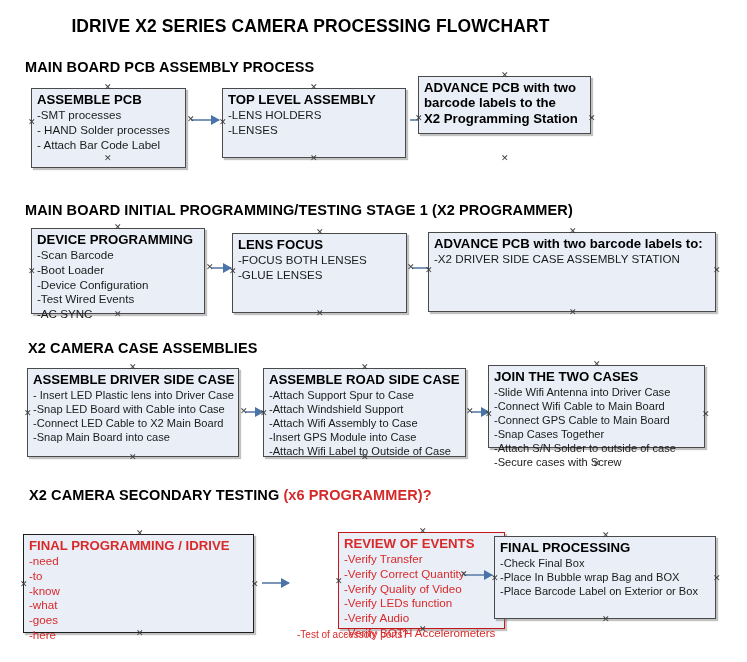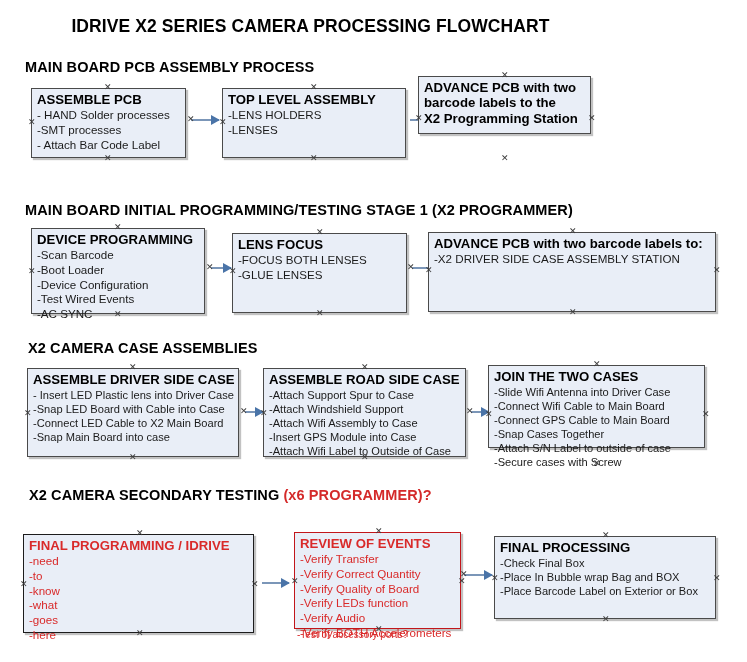--- a/index.html
+++ b/index.html
@@ -40,20 +40,21 @@
   .box {
     position: absolute;
     background: #E9EEF7;
     border: 1.2px solid #4A4A4A;
     box-shadow: 2px 2px 1px rgba(120,120,120,0.45);
     padding: 3px 4px 3px 5px;
     overflow: visible;
   }
   .box.red-border {
     border: 1.4px solid #C2161B;
+    margin-left: 44px;
   }
   .box.dark-border {
     border: 1.6px solid #1C1C1C;
   }
   .box-title {
     font-size: 13.2px;
     font-weight: bold;
     color: #000000;
     line-height: 1.16;
     white-space: nowrap;
@@ -113,25 +114,25 @@
 </style>
 </head>
 <body>
 
 <div id="canvas">
 
   <div class="title">IDRIVE X2  SERIES CAMERA PROCESSING FLOWCHART</div>
 
   <div class="section-header" style="left:25px; top:59px;">MAIN BOARD PCB ASSEMBLY PROCESS</div>
 
-  <div class="box" style="left:31px; top:88px; width:155px; height:70px;">
+  <div class="box" style="left:31px; top:88px; width:155px; height:80px;">
     <div class="box-title">ASSEMBLE PCB</div>
     <div class="box-lines">
+      <div class="box-line">-SMT processes</div>
       <div class="box-line">- HAND Solder processes</div>
-      <div class="box-line">-SMT processes</div>
       <div class="box-line">- Attach Bar Code Label</div>
     </div>
     <span class="handle" style="left:-4px; top:30px;"></span>
     <span class="handle" style="left:72px; top:-5px;"></span>
     <span class="handle" style="left:72px; top:66px;"></span>
   </div>
 
   <div class="conn" style="left:191px; top:119px; width:28px;"></div>
   <span class="handle" style="left:187px; top:116px;"></span>
 
@@ -237,21 +238,21 @@
   <div class="conn" style="left:471px; top:411px; width:18px;"></div>
   <span class="handle" style="left:466px; top:408px;"></span>
 
   <div class="box" style="left:488px; top:365px; width:217px; height:83px;">
     <div class="box-title">JOIN THE TWO CASES</div>
     <div class="box-lines">
       <div class="box-line small">-Slide Wifi Antenna into Driver Case</div>
       <div class="box-line small">-Connect Wifi Cable to Main Board</div>
       <div class="box-line small">-Connect GPS Cable to Main Board</div>
       <div class="box-line small">-Snap Cases Together</div>
-      <div class="box-line small">-Attach S/N Label to outside of case</div>
+      <div class="box-line small">-Attach S/N Solder to outside of case</div>
       <div class="box-line small">-Secure cases with Screw</div>
     </div>
     <span class="handle" style="left:-4px; top:45px;"></span>
     <span class="handle" style="left:213px; top:45px;"></span>
     <span class="handle" style="left:104px; top:-5px;"></span>
     <span class="handle" style="left:104px; top:94px;"></span>
   </div>
 
   <div class="section-header" style="left:29px; top:487px;">
     <span>X2 CAMERA SECONDARY TESTING </span><span class="accent">(x6 PROGRAMMER)?</span>
@@ -273,21 +274,21 @@
     <span class="handle" style="left:112px; top:95px;"></span>
   </div>
 
   <div class="conn" style="left:262px; top:582px; width:27px;"></div>
 
   <div class="box red-border" style="left:294px; top:532px; width:167px; height:97px;">
     <div class="box-title red">REVIEW OF EVENTS</div>
     <div class="box-lines">
       <div class="box-line red">-Verify Transfer</div>
       <div class="box-line red">-Verify Correct Quantity</div>
-      <div class="box-line red">-Verify Quality of Board</div>
+      <div class="box-line red">-Verify Quality of Video</div>
       <div class="box-line red">-Verify LEDs function</div>
       <div class="box-line red">-Verify Audio</div>
       <div class="box-line red">-Verify BOTH Accelerometers</div>
     </div>
     <span class="handle" style="left:-4px; top:45px;"></span>
     <span class="handle" style="left:163px; top:45px;"></span>
     <span class="handle" style="left:80px; top:-5px;"></span>
     <span class="handle" style="left:80px; top:93px;"></span>
   </div>
   <div class="overflow-line" style="left:297px; top:629px;">-Test of accessory ports?</div>

